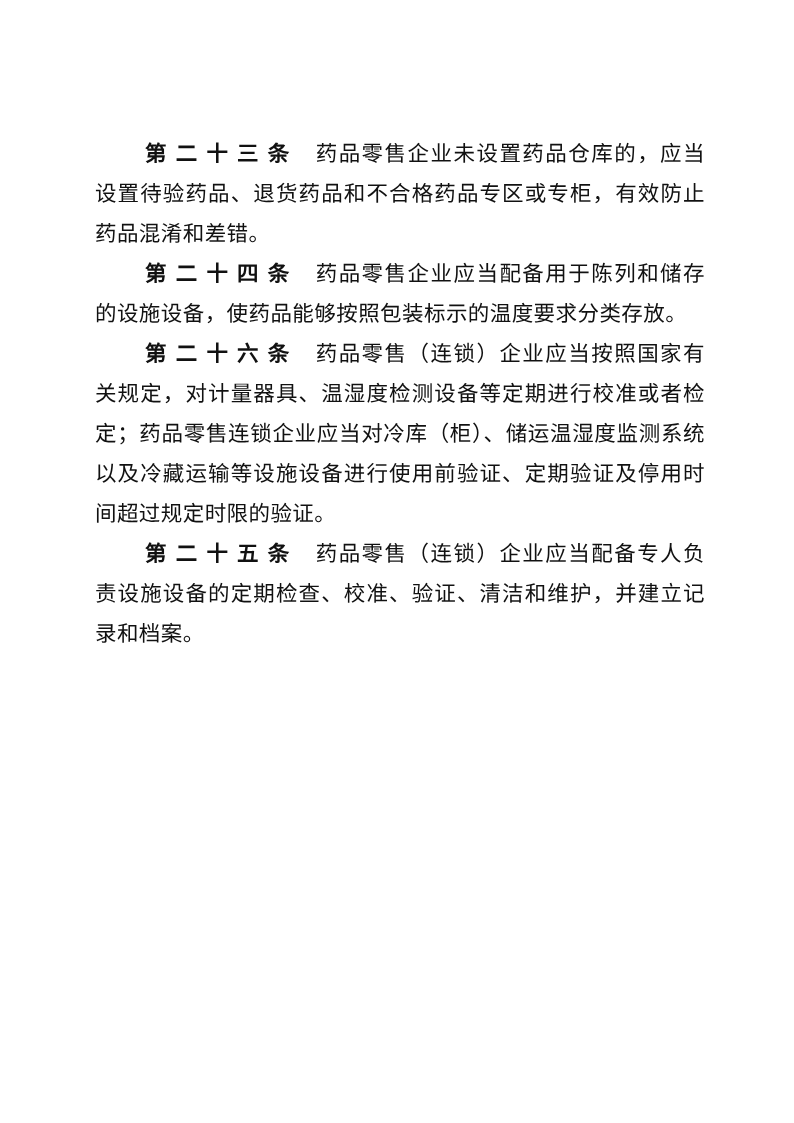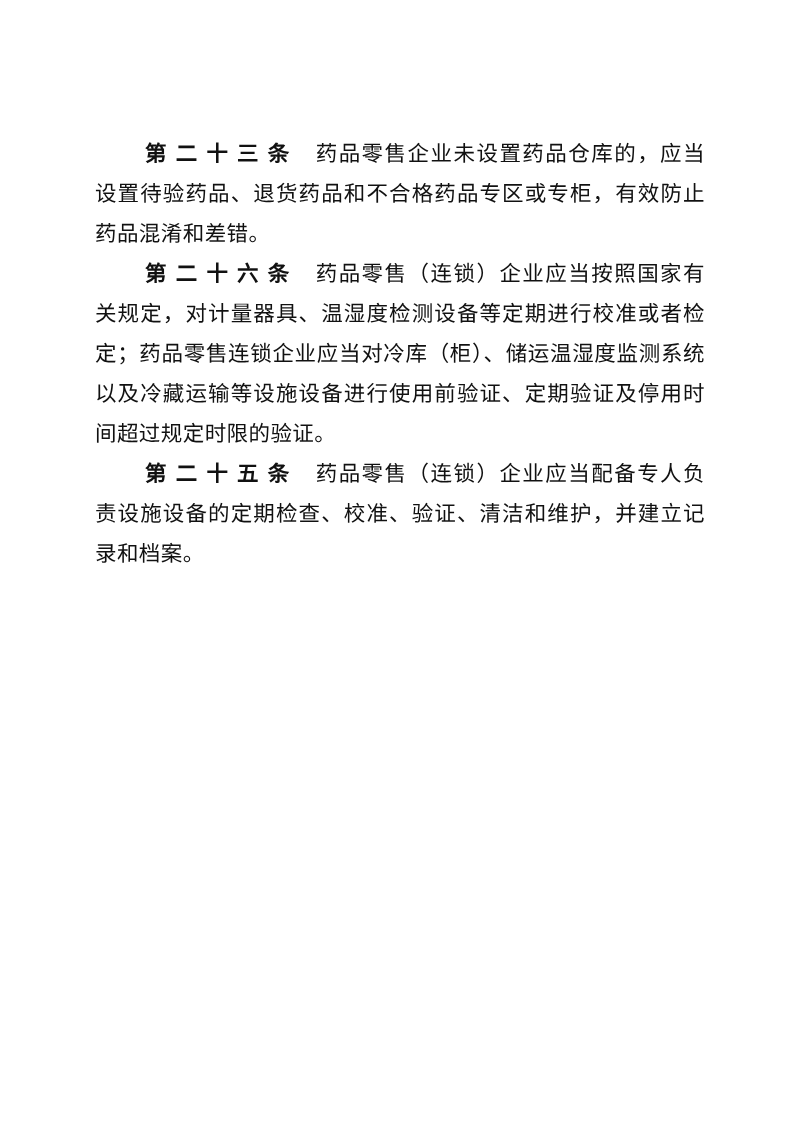--- a/index.html
+++ b/index.html
@@ -54,20 +54,21 @@
 </style>
 </head>
 <body>
 
 <div class="page">
 
   <div class="text-block">
 
     <p><span class="article-term">第二十三条</span><span>药品零售企业未设置药品仓库的，应当设置待验药品、退货药品和不合格药品专区或专柜，有效防止药品混淆和差错。</span></p>
 
+    <p><span class="article-term">第二十四条</span><span>药品零售企业应当配备用于陈列和储存的设施设备，使药品能够按照包装标示的温度要求分类存放。</span></p>
 
 
     <p><span class="article-term">第二十六条</span><span>药品零售（连锁）企业应当按照国家有关规定，对计量器具、温湿度检测设备等定期进行校准或者检定；药品零售连锁企业应当对冷库（柜）、储运温湿度监测系统以及冷藏运输等设施设备进行使用前验证、定期验证及停用时间超过规定时限的验证。</span></p>
 
     <p><span class="article-term">第二十五条</span><span>药品零售（连锁）企业应当配备专人负责设施设备的定期检查、校准、验证、清洁和维护，并建立记录和档案。</span></p>
 
 
   </div>
 
   <div class="page-number">10</div>

